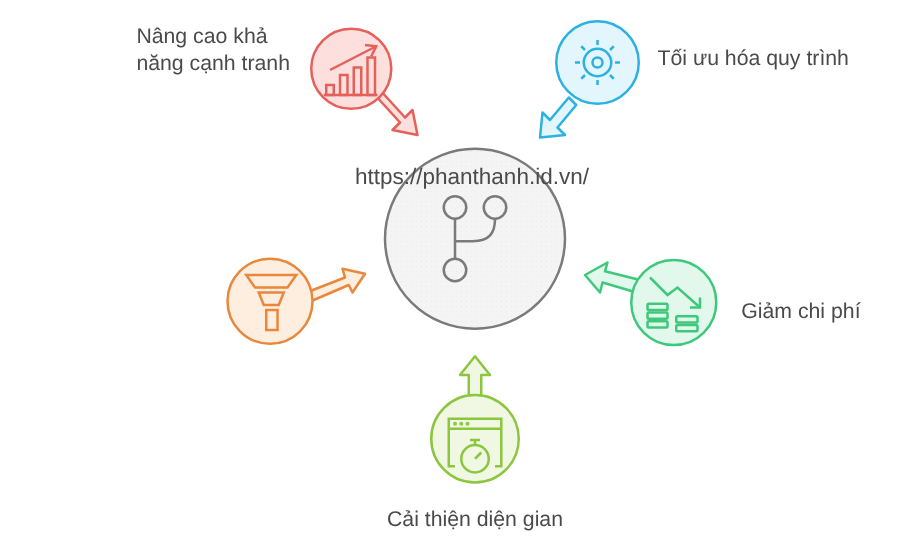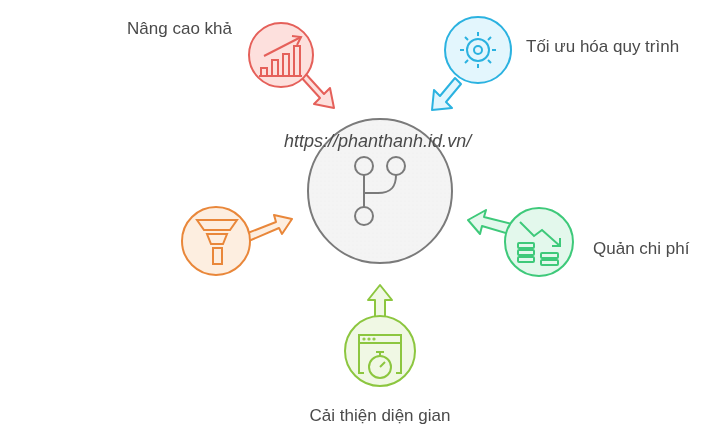--- a/index.html
+++ b/index.html
@@ -3,21 +3,21 @@
   <meta charset="utf-8">
   <style>
     html, body { margin: 0; padding: 0; background: #ffffff; }
     body { width: 728px; height: 430px; position: relative; overflow: hidden;
            font-family: "Liberation Sans", "DejaVu Sans", sans-serif; color: #444444; }
     #canvas { position: absolute; left: 0; top: 0; }
     .label { position: absolute; font-size: 17px; line-height: 22px; color: #4a4a4a; white-space: nowrap; }
     .label.right { text-align: left; }
     .label.left { text-align: right; }
     .label.center { text-align: center; }
-    .watermark { position: absolute; left: 284px; top: 131px; font-size: 18px; color: #4a4a4a; white-space: nowrap; font-style: italic; }
+    .watermark { position: absolute; left: 284px; top: 131px; font-size: 18px; color: #4a4a4a; white-space: nowrap; }
   </style>
 </head>
 <body>
 
 <svg id="canvas" width="728" height="430" viewBox="0 0 728 430">
   <defs>
     <pattern id="dots" width="4" height="4" patternUnits="userSpaceOnUse">
       <circle cx="1" cy="1" r="0.4" fill="#e2e2e2"></circle>
     </pattern>
   </defs>
@@ -95,22 +95,23 @@
       <path d="M207 234 H227 L223 244 H211 Z"></path>
       <rect x="213" y="248" width="9" height="16"></rect>
     </g>
   </g>
 </svg>
 
 <div class="watermark">https://phanthanh.id.vn/</div>
 
 <div class="label right" style="right: 496px; top: 18px;">
   <div>Nâng cao khả</div>
+  <div>năng cạnh tranh</div>
 </div>
 
 <div class="label left" style="left: 526px; top: 36px;">Tối ưu hóa quy trình</div>
 
-<div class="label left" style="left: 593px; top: 238px;">Quản chi phí</div>
+<div class="label left" style="left: 593px; top: 238px;">Giảm chi phí</div>
 
 <div class="label center" style="left: 280px; width: 200px; top: 405px;">Cải thiện diện gian</div>
 
 <div class="label right" style="right: 536px; top: 230px;">
 </div>
 
 </body></html>

